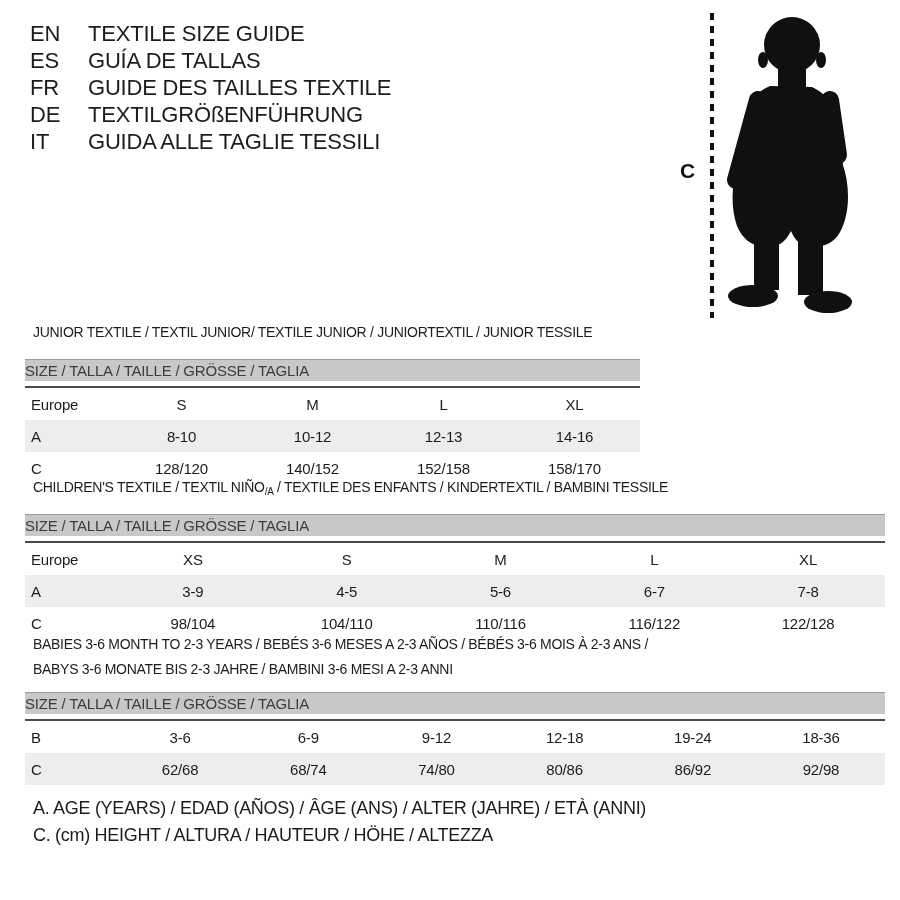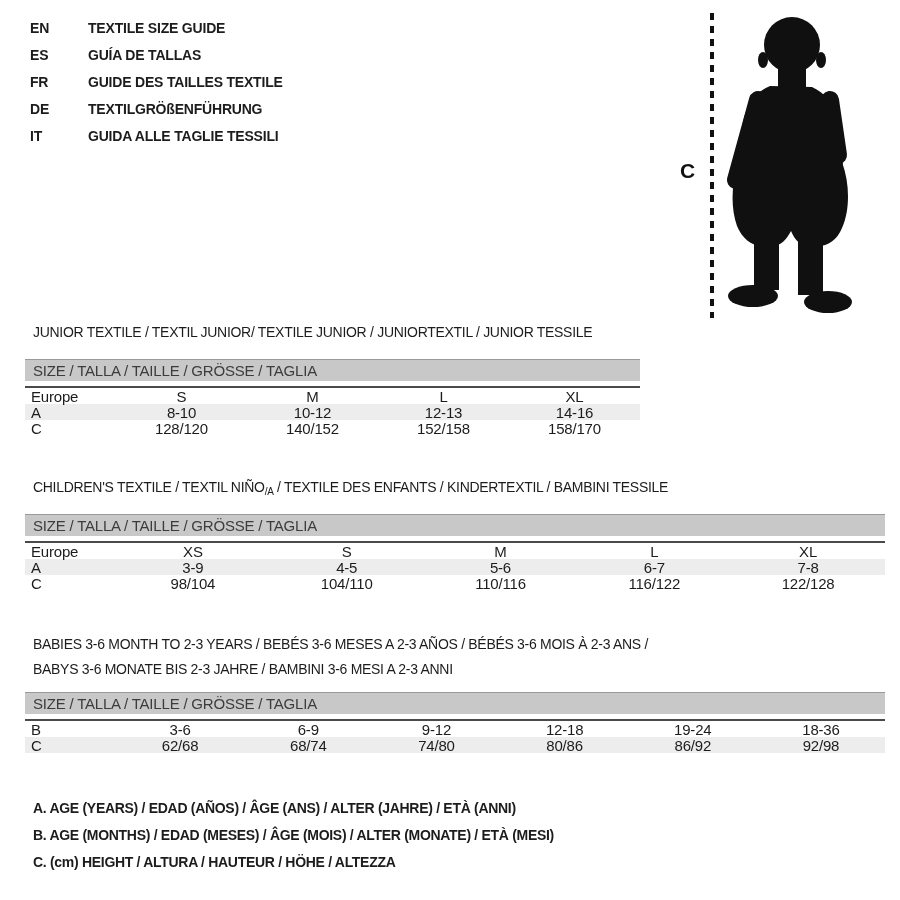--- a/index.html
+++ b/index.html
@@ -1,38 +1,38 @@
 <!DOCTYPE html>
 <html><head>
 <meta charset="utf-8">
 <style>
   html,body{margin:0;padding:0}
   body{
     width:900px;height:900px;background:#ffffff;position:relative;overflow:hidden;
     font-family:"Liberation Sans",sans-serif;color:#1c1c1c;
   }
   .lang-block{position:absolute;left:30px;top:20px}
-  .lang-row{display:flex;height:27px;align-items:flex-start;font-weight:bold;font-size:14px;letter-spacing:-0.2px}
+  .lang-row{display:flex;height:27px;align-items:center;font-weight:normal;font-size:22px;letter-spacing:-0.2px}
   .lang-code{width:58px}
   .figure{position:absolute;left:650px;top:0;width:240px;height:330px}
   .section-title{position:absolute;left:33px;font-weight:normal;font-size:14px;letter-spacing:-0.3px;white-space:nowrap}
   .section-title .sub{font-size:10px;vertical-align:-3px}
   .title-line{height:25px;line-height:25px}
   .size-bar{
     position:absolute;left:25px;height:22px;box-sizing:border-box;
     background:#c8c8c8;border-top:1px solid #9a9a9a;
-    color:#3c3c3c;font-size:15px;line-height:21px;padding-left:8px;letter-spacing:-0.2px;white-space:nowrap
+    color:#3c3c3c;font-size:15px;line-height:21px;letter-spacing:-0.2px;white-space:nowrap
   }
   .tbl{position:absolute;left:25px;border-top:2px solid #4a4a4a}
-  .trow{display:flex;height:16px;align-items:center;font-size:15px;letter-spacing:-0.2px}
+  .trow{display:flex;height:32px;align-items:center;font-size:15px;letter-spacing:-0.2px}
   .trow.shaded{background:#ededed}
   .cell{flex:1;text-align:center}
   .cell.label{flex:0 0 85px;text-align:left;padding-left:6px}
   .notes{position:absolute;left:33px;top:795px}
-  .note{height:27px;line-height:27px;font-weight:bold;font-size:14px;letter-spacing:-0.3px;white-space:nowrap}
+  .note{height:27px;line-height:27px;font-weight:normal;font-size:18px;letter-spacing:-0.3px;white-space:nowrap}
 </style>
 </head>
 <body>
 
 <div class="lang-block">
   <div class="lang-row">
     <span class="lang-code">EN</span>
     <span class="lang-title">TEXTILE SIZE GUIDE</span>
   </div>
   <div class="lang-row">
@@ -150,15 +150,14 @@
     <div class="cell">68/74</div>
     <div class="cell">74/80</div>
     <div class="cell">80/86</div>
     <div class="cell">86/92</div>
     <div class="cell">92/98</div>
   </div>
 </div>
 
 <div class="notes">
   <div class="note">A. AGE (YEARS) / EDAD (AÑOS) / ÂGE (ANS) / ALTER (JAHRE) / ETÀ (ANNI)</div>
-  <div class="note">B. AGE (MONTHS) / EDAD (MESES) / ÂGE (MOIS) / ALTER (MONATE) / ETÀ (MESI)</div>
   <div class="note">C. (cm) HEIGHT / ALTURA / HAUTEUR / HÖHE / ALTEZZA</div>
 </div>
 
 </body></html>

